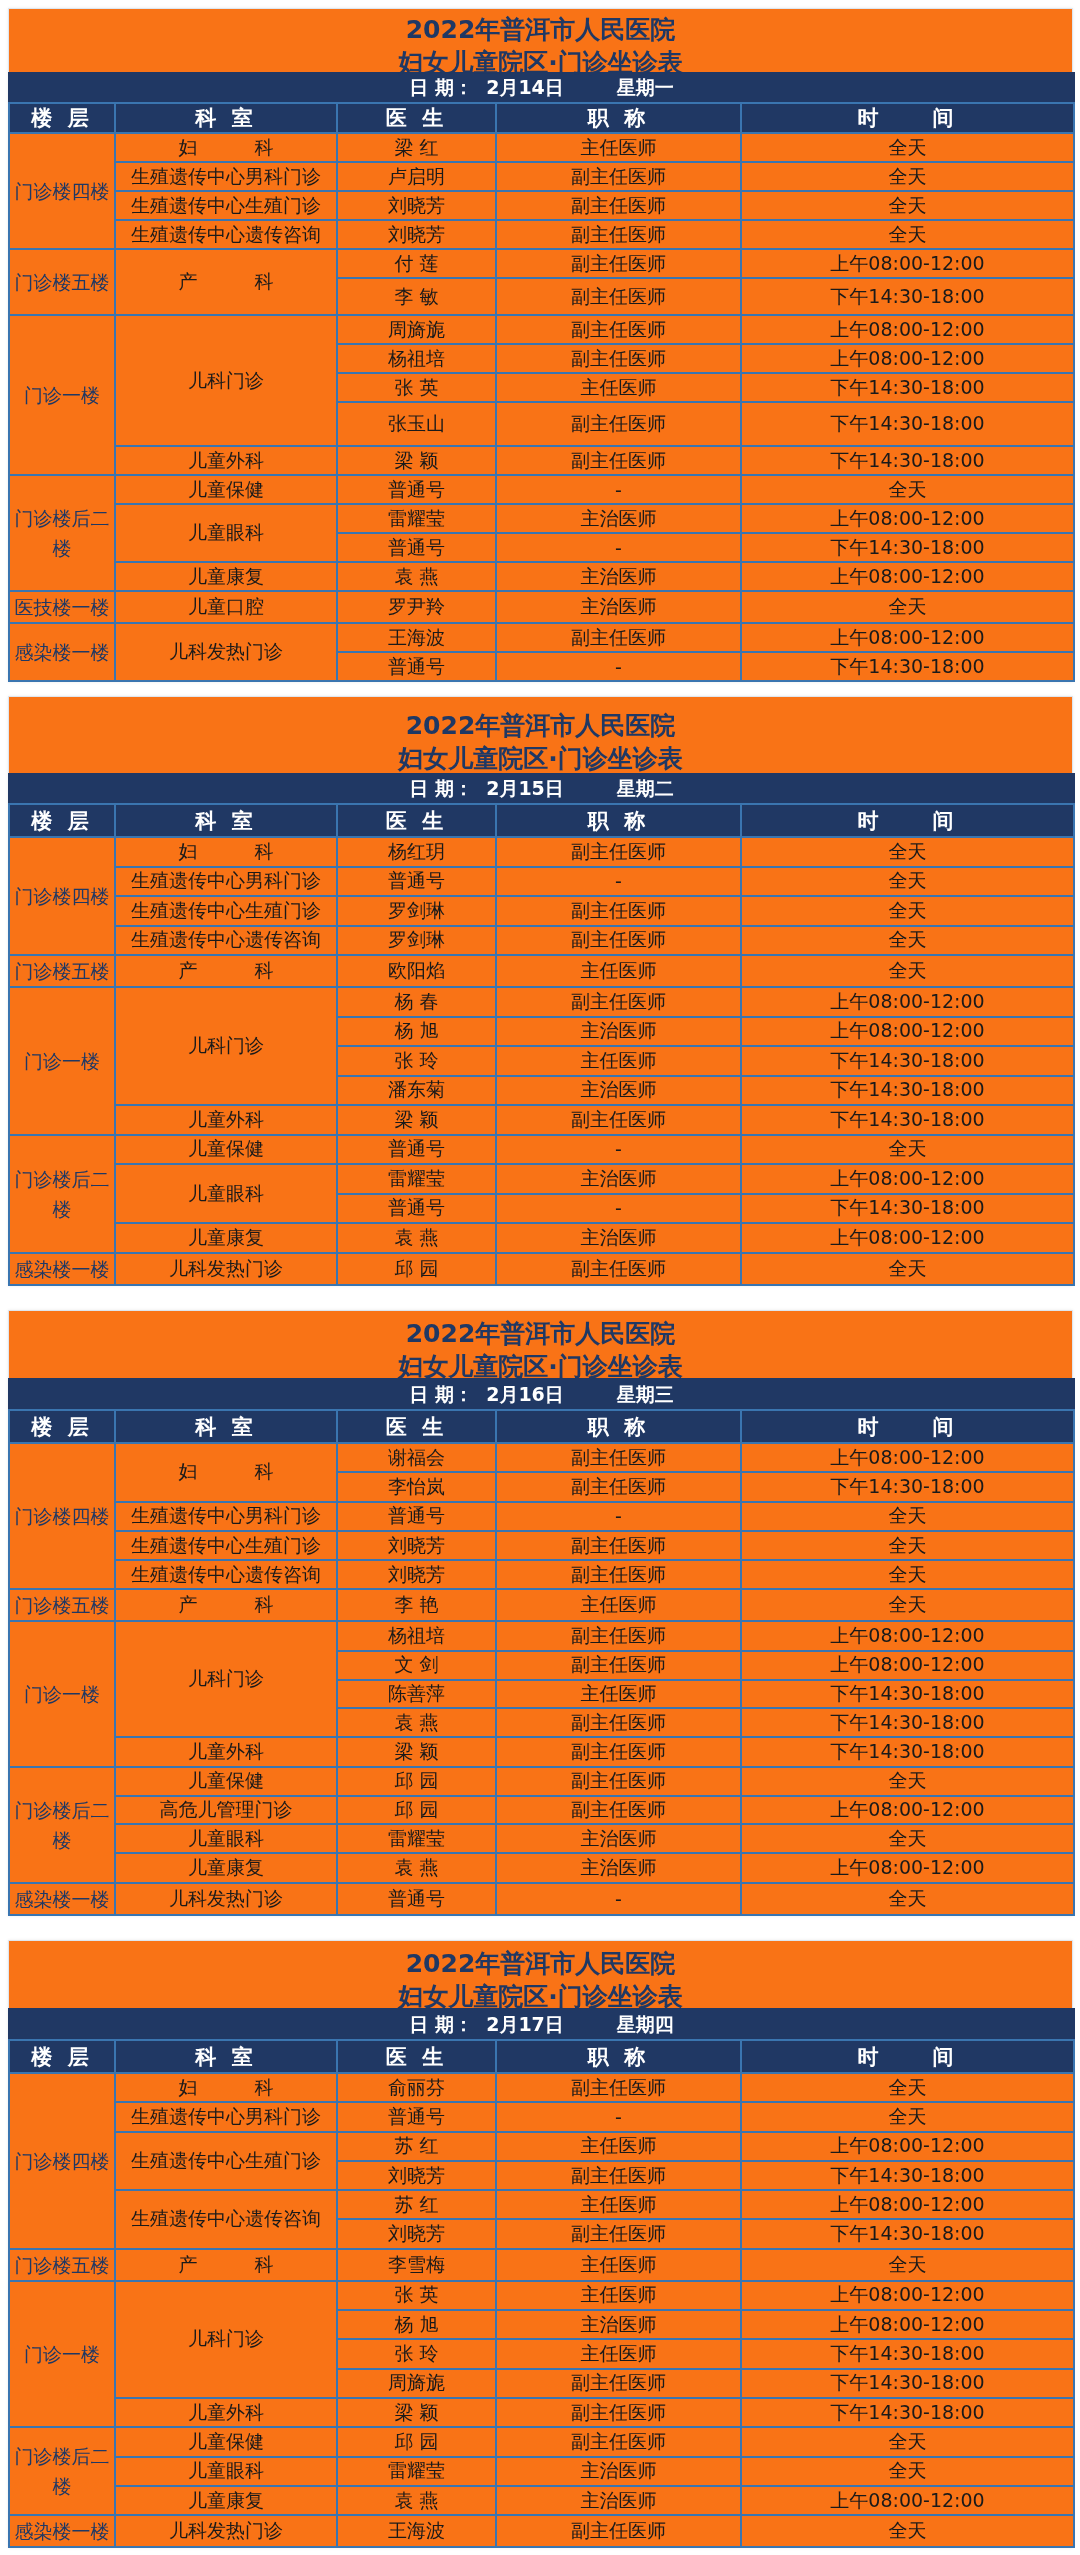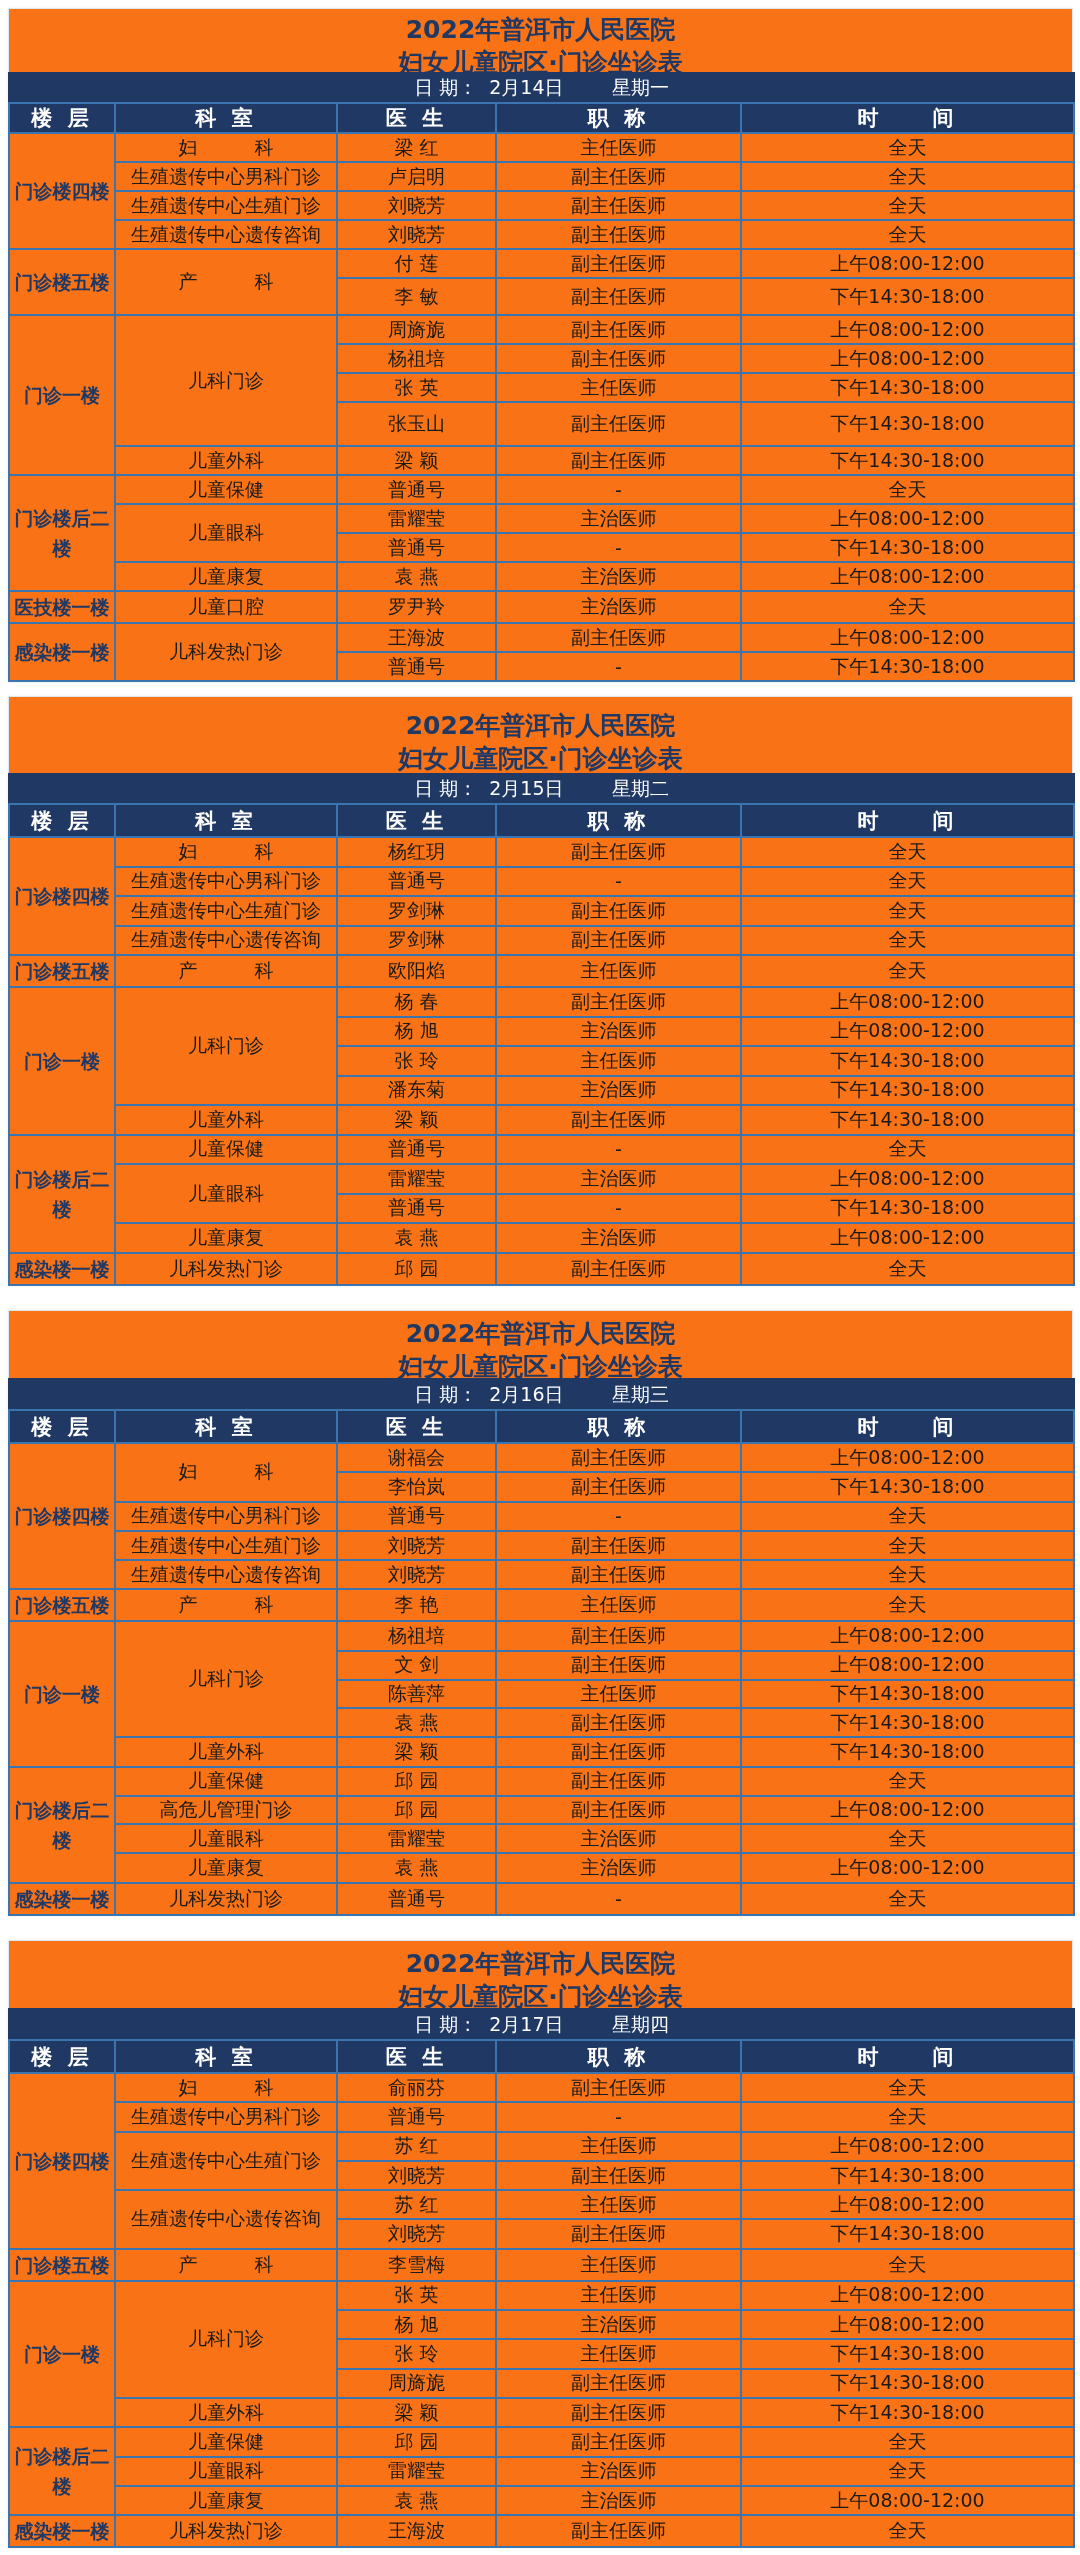--- a/index.html
+++ b/index.html
@@ -1,23 +1,23 @@
 <!DOCTYPE html>
 <html><head>
 <meta charset="utf-8">
 <style>
   html, body { margin: 0; padding: 0; background: #ffffff; }
   body { width: 1080px; height: 2555px; position: relative; font-family: "DejaVu Sans", "Liberation Sans", sans-serif; overflow: hidden; }
   .sheet { position: absolute; left: 8px; width: 1065px; background: #f97316; box-shadow: 0 0 3px rgba(0,0,0,0.08); }
   .title { text-align: center; color: #1f3864; font-weight: bold; font-size: 25px; line-height: 33px; padding-top: 4px; height: 64px; border: 1px solid #dfe6ee; border-bottom: none; box-sizing: border-box; }
   table { border-collapse: collapse; width: 1065px; table-layout: fixed; }
   td, th { border: 2px solid #3a75b0; text-align: center; vertical-align: middle; padding: 0; font-size: 19px; color: #1a1a1a; overflow: hidden; white-space: nowrap; }
-  .datebar td { background: #203864; color: #fff; font-weight: normal; font-size: 19px; border-color: #203864; border-bottom: 2px solid #3a75b0; }
+  .datebar td { background: #203864; color: #fff; font-weight: bold; font-size: 19px; border-color: #203864; border-bottom: 2px solid #3a75b0; }
   .hdr th { background: #203864; color: #fff; font-weight: bold; font-size: 21px; letter-spacing: 4px; }
-  .floor { color: #1f3864; font-weight: bold; font-size: 19px; white-space: normal; line-height: 30px; }
+  .floor { color: #1f3864; font-weight: normal; font-size: 19px; white-space: normal; line-height: 30px; }
 </style>
 </head>
 <body>
 
 <div class="sheet" style="top:8px;">
   <div class="title">
     <div>2022年普洱市人民医院</div>
     <div>妇女儿童院区·门诊坐诊表</div>
   </div>
   <table>

